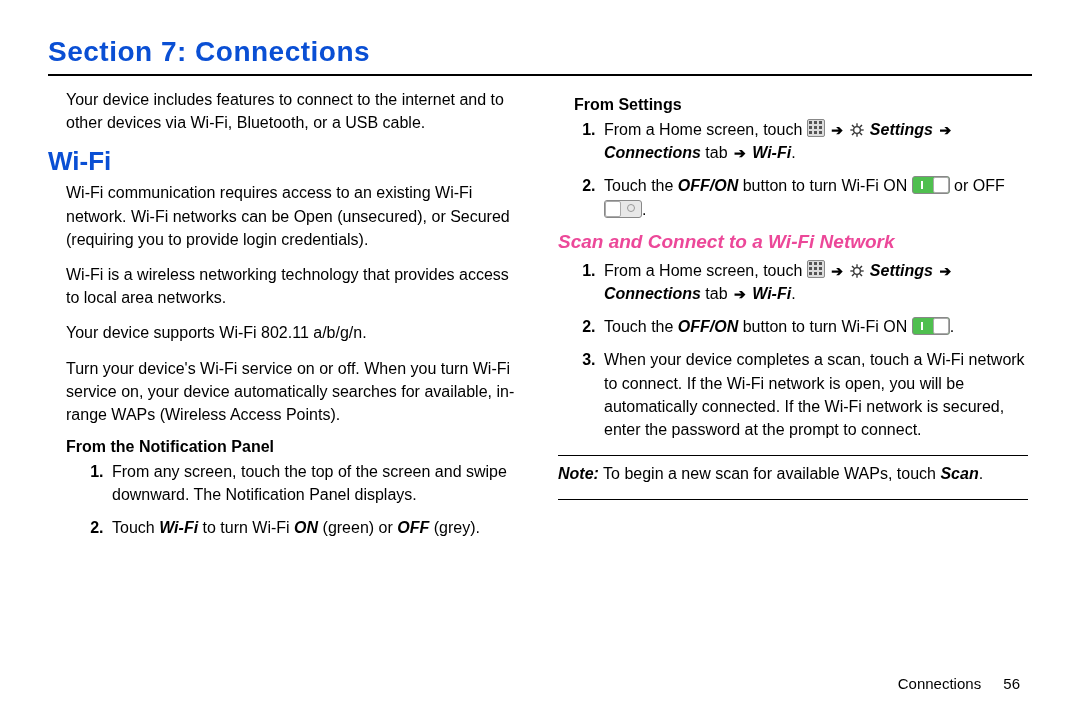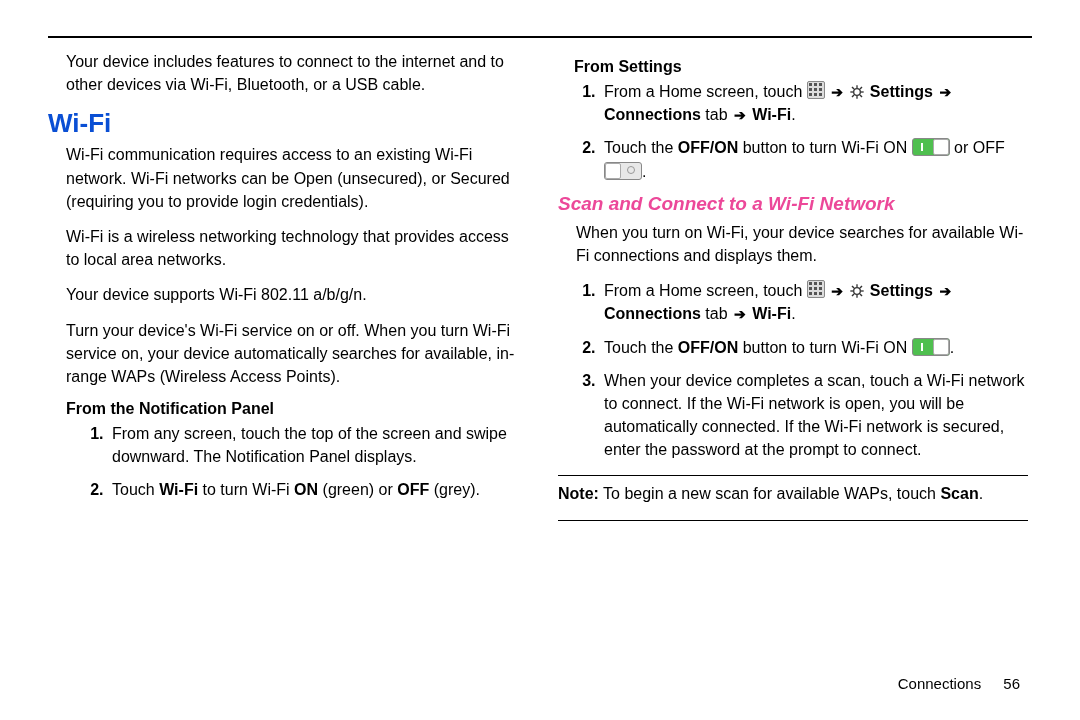--- a/index.html
+++ b/index.html
@@ -75,21 +75,21 @@
     font-size: 16px;
     line-height: 1.45;
   }
   ol li {
     margin-bottom: 10px;
     padding-left: 4px;
   }
   ol li::marker {
     font-weight: bold;
   }
-  .b { font-weight: bold; }
+  .b { font-weight: bold; font-style: italic; }
   .arrow {
     font-weight: bold;
     font-size: 14px;
     display: inline-block;
     margin: 0 2px;
   }
   .icon-apps {
     display: inline-block;
     width: 16px;
     height: 16px;
@@ -156,20 +156,21 @@
     margin-left: 20px;
   }
   .footer .pg {
     margin-left: 18px;
   }
 </style>
 </head>
 <body>
 
 <div class="page">
+  <h1 class="section-title">Section 7: Connections</h1>
   <hr class="title-rule">
 
   <div class="columns">
 
     <div class="col">
       <p class="indent1">Your device includes features to connect to the internet and to other devices via Wi-Fi, Bluetooth, or a USB cable.</p>
 
       <h2 class="red">Wi-Fi</h2>
       <p class="indent1">Wi-Fi communication requires access to an existing Wi-Fi network. Wi-Fi networks can be Open (unsecured), or Secured (requiring you to provide login credentials).</p>
       <p class="indent1">Wi-Fi is a wireless networking technology that provides access to local area networks.</p>
@@ -211,21 +212,20 @@
         </li>
         <li>
           <span>Touch the </span><span class="b">OFF/ON</span><span> button to turn Wi-Fi ON </span>
           <span class="toggle on"><span class="bar"></span><span class="knob"></span></span>
           <span> or OFF </span>
           <span class="toggle off"><span class="knob"></span><span class="circle"></span></span>.
         </li>
       </ol>
 
       <h3 class="blue-italic">Scan and Connect to a Wi-Fi Network</h3>
-      <p class="indent1">When you turn on Wi-Fi, your device searches for available Wi-Fi connections and displays them.</p>
       <ol style="padding-left:42px">
         <li>
           <span>From a Home screen, touch </span>
           <span class="icon-apps"></span>
           <span class="arrow">➔</span>
           <span class="icon-gear"><svg viewBox="0 0 24 24">
                 <circle cx="12" cy="12" r="5" fill="none" stroke="#333" stroke-width="2"></circle>
                 <g stroke="#333" stroke-width="2">
                   <line x1="12" y1="2" x2="12" y2="6"></line>
                   <line x1="12" y1="18" x2="12" y2="22"></line>

